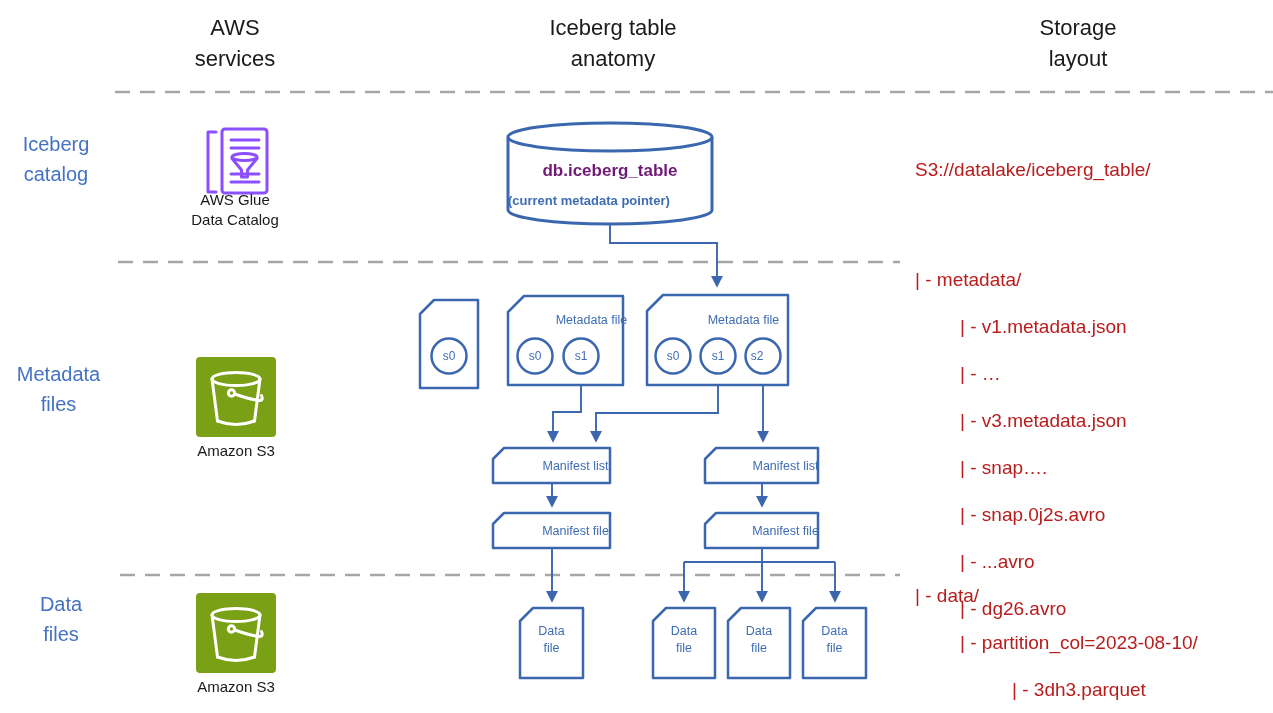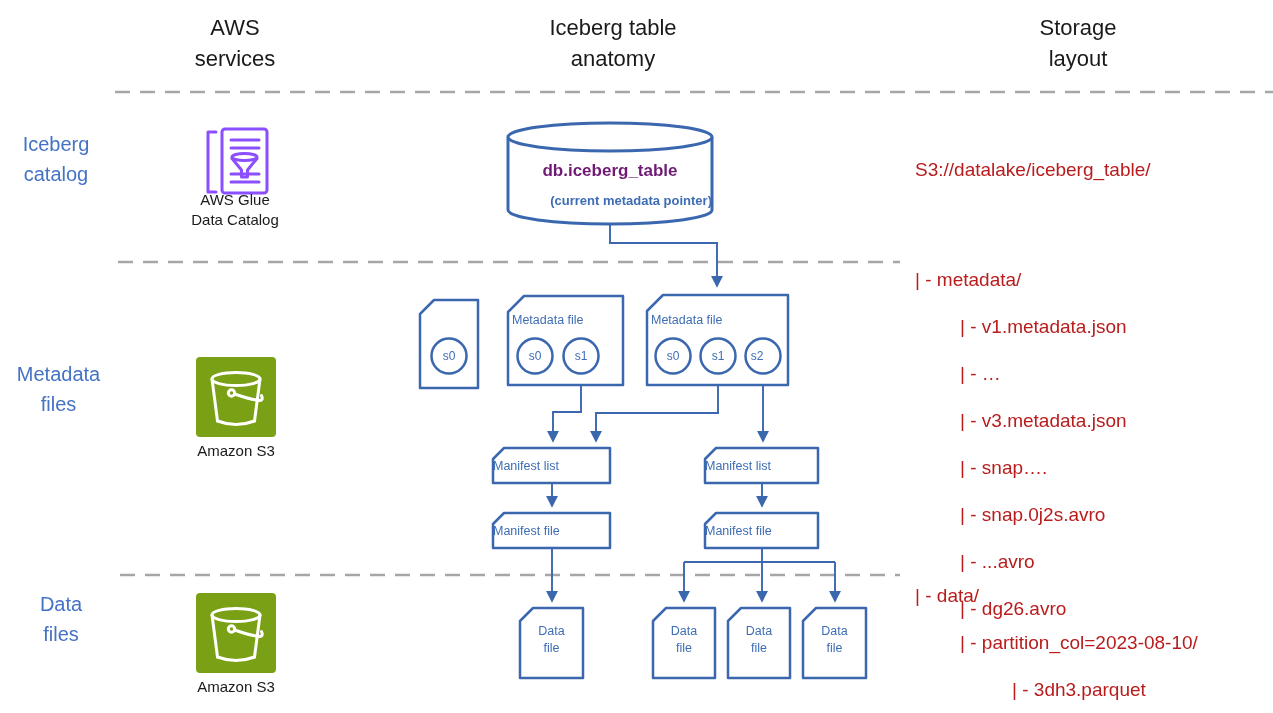--- a/index.html
+++ b/index.html
@@ -10,22 +10,22 @@
     font-family:Liberation Sans, sans-serif;
     overflow:hidden;
     padding-left:36px;
   }
   .canvas svg.layer{position:absolute;left:0;top:0;}
   .txt{position:absolute;white-space:pre-line;}
   .hdr{font-size:22px;line-height:31px;color:#1a1a1a;text-align:center;}
   .rowlbl{font-size:20px;line-height:30px;color:#4472C4;text-align:center;}
   .cap{font-size:15px;line-height:20px;color:#1a1a1a;text-align:center;}
   .cylname{font-size:17px;font-weight:bold;color:#701a75;text-align:center;}
-  .cylnote{font-size:13px;font-weight:bold;color:#3E6DB5;text-align:right;}
-  .boxlbl{font-size:12.5px;color:#3E6DB5;text-align:left;}
+  .cylnote{font-size:13px;font-weight:bold;color:#3E6DB5;text-align:left;}
+  .boxlbl{font-size:12.5px;color:#3E6DB5;text-align:center;margin-left:24px;}
   .circlbl{font-size:12px;color:#3E6DB5;text-align:center;}
   .datalbl{font-size:12.5px;line-height:17px;color:#3E6DB5;text-align:center;}
   .stor{font-size:19px;line-height:29px;color:#b91c1c;white-space:pre;}
   .ind1{padding-left:45px;}
   .ind2{padding-left:97px;}
 </style>
 </head>
 <body>
 
 <div class="canvas">

